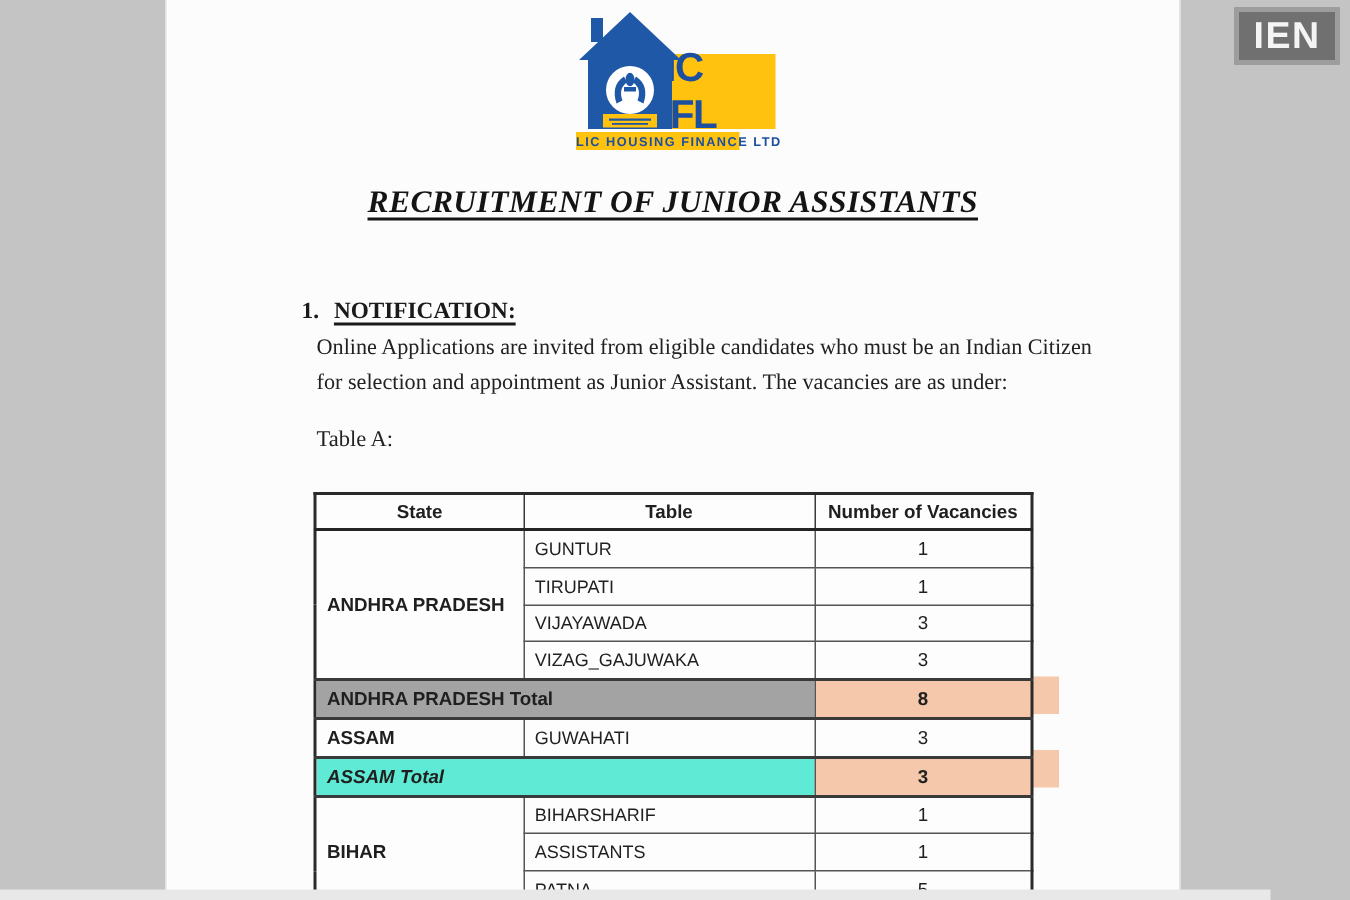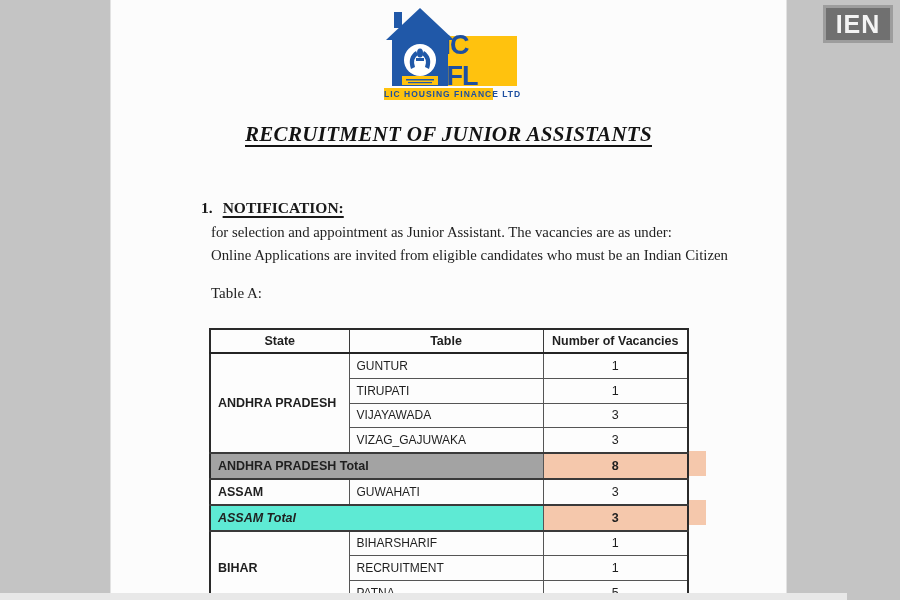--- a/index.html
+++ b/index.html
@@ -113,22 +113,22 @@
       <div class="logo-strip">LIC HOUSING FINANCE LTD</div>
     </div>
 
     <div class="doc-title">RECRUITMENT OF JUNIOR ASSISTANTS</div>
 
     <div class="doc-section">
       <span>1.</span><span class="sec-head">NOTIFICATION:</span>
     </div>
 
     <div class="doc-paragraph">
+      <div>Online Applications are invited from eligible candidates who must be an Indian Citizen</div>
       <div>for selection and appointment as Junior Assistant. The vacancies are as under:</div>
-      <div>Online Applications are invited from eligible candidates who must be an Indian Citizen</div>
     </div>
 
     <div class="table-label">Table A:</div>
 
     <div class="table-wrap">
       <table class="vac">
         <colgroup>
             <col style="width:139px">
             <col style="width:194px">
             <col style="width:145px">
@@ -170,21 +170,21 @@
           <tr class="total">
             <td colspan="2" style="background: #5eead4; font-style: italic;">ASSAM Total</td>
             <td class="num" style="background: rgb(245, 200, 172);">3</td>
           </tr>
           <tr>
             <td class="state" rowspan="3">BIHAR</td>
             <td>BIHARSHARIF</td>
             <td class="num">1</td>
           </tr>
           <tr>
-            <td>RECRUITMENT</td>
+            <td>ASSISTANTS</td>
             <td class="num">1</td>
           </tr>
           <tr>
             <td>PATNA</td>
             <td class="num">5</td>
           </tr>
         </tbody>
       </table>
     </div>
 

